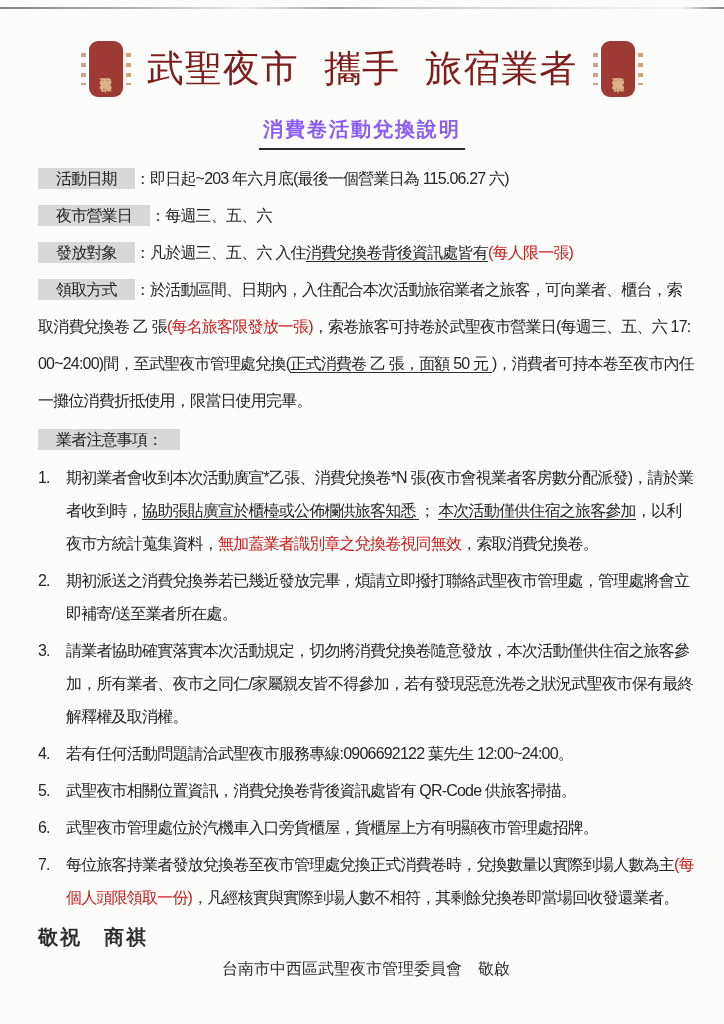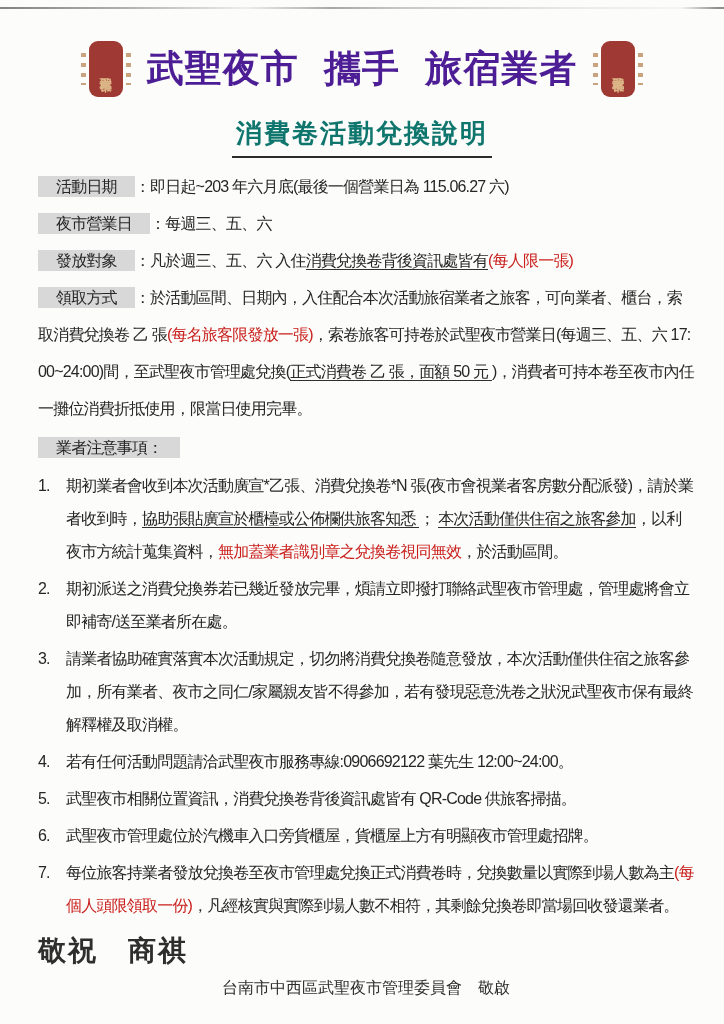--- a/index.html
+++ b/index.html
@@ -25,43 +25,43 @@
     background:linear-gradient(90deg,#5a5a5a 0%,#9a9a9a 18%,#e8e8e6 34%,#8a8a8a 46%,#b5b5b3 55%,#e4e4e2 80%,#f2f2f0 94%,#6a6a6a 99%);
     opacity:.75;
   }
   
   .header{
     margin-top:36px;
     display:flex;align-items:center;justify-content:center;gap:16px;
     height:66px;
   }
   .title{
-    font-size:37px;font-weight:700;letter-spacing:1px;word-spacing:14px;
-    color:#4c1d95;white-space:nowrap;
+    font-size:37px;font-weight:400;letter-spacing:1px;word-spacing:14px;
+    color:#7f1d1d;white-space:nowrap;
   }
   .seal{display:flex;align-items:center;gap:3px;}
   .seal-body{
     display:flex;align-items:center;justify-content:center;
     width:34px;height:56px;
     background:var(--seal-red);
     border-radius:9px;
     color:var(--seal-gold);
     writing-mode:vertical-rl;
     font-size:12px;font-weight:700;letter-spacing:1px;line-height:1;
   }
   .seal-side{
     width:5px;height:32px;opacity:.85;
     background:repeating-linear-gradient(to bottom,#c09468 0 4px,transparent 4px 10px);
   }
   
   .subtitle-wrap{margin-top:14px;text-align:center;}
   .subtitle{
     display:inline-block;
-    font-size:26px;font-weight:700;letter-spacing:2px;
-    color:#0f766e;
+    font-size:20px;font-weight:700;letter-spacing:2px;
+    color:#8b5cf6;
     border-bottom:2.5px solid #2b2b2b;
     padding:0 4px 5px 4px;
   }
   
   .content{
     margin:10px 30px 0 38px;
     font-size:16px;letter-spacing:-0.8px;font-weight:500;
     color:#262626;
     line-break:anywhere;overflow-wrap:anywhere;
   }
@@ -75,21 +75,21 @@
     line-height:33px;
     padding-left:28px;text-indent:-28px;
     margin-bottom:4px;
   }
   .notice-item .num{
     display:inline-block;width:28px;text-indent:0;
   }
   
   .closing{
     margin-top:10px;
-    font-size:28px;font-weight:700;letter-spacing:2px;
+    font-size:20px;font-weight:700;letter-spacing:2px;
     color:#2e2e2e;
   }
   .signoff{
     margin-top:8px;
     text-align:center;
     font-size:16px;letter-spacing:0;
     color:#2e2e2e;
   }
 </style>
 </head>
@@ -123,21 +123,21 @@
     <p class="field"><span class="hl">夜市營業日</span><span><span>：每週三、五、六</span></span></p>
 
 
     <p class="field"><span class="hl">發放對象</span><span><span>：凡於週三、五、六 入住</span><span class="seg-u">消費兌換卷背後資訊處皆有</span><span class="seg-red">(每人限一張)</span></span></p>
 
     <p class="field"><span class="hl">領取方式</span><span><span>：於活動區間、日期內，入住配合本次活動旅宿業者之旅客，可向業者、櫃台，索取消費兌換卷 乙 張</span><span class="seg-red">(每名旅客限發放一張)</span><span>，索卷旅客可持卷於武聖夜市營業日(每週三、五、六 17:00~24:00)間，至武聖夜市管理處兌換(</span><span class="seg-u">正式消費卷 乙 張，面額 50 元 </span><span>)，消費者可持本卷至夜市內任一攤位消費折抵使用，限當日使用完畢。</span></span></p>
 
     <p class="notice-heading"><span class="hl">業者注意事項：</span></p>
 
     <ol class="notice-list">
-      <li class="notice-item"><span class="num">1.</span><span><span>期初業者會收到本次活動廣宣*乙張、消費兌換卷*N 張(夜市會視業者客房數分配派發)，請於業者收到時，</span><span class="seg-u">協助張貼廣宣於櫃檯或公佈欄供旅客知悉 </span><span>； </span><span class="seg-u">本次活動僅供住宿之旅客參加</span><span>，以利夜市方統計蒐集資料，</span><span class="seg-red">無加蓋業者識別章之兌換卷視同無效</span><span>，於活動區間。</span></span></li>
+      <li class="notice-item"><span class="num">1.</span><span><span>期初業者會收到本次活動廣宣*乙張、消費兌換卷*N 張(夜市會視業者客房數分配派發)，請於業者收到時，</span><span class="seg-u">協助張貼廣宣於櫃檯或公佈欄供旅客知悉 </span><span>； </span><span class="seg-u">本次活動僅供住宿之旅客參加</span><span>，以利夜市方統計蒐集資料，</span><span class="seg-red">無加蓋業者識別章之兌換卷視同無效</span><span>，索取消費兌換卷。</span></span></li>
       <li class="notice-item"><span class="num">2.</span><span><span>期初派送之消費兌換券若已幾近發放完畢，煩請立即撥打聯絡武聖夜市管理處，管理處將會立即補寄/送至業者所在處。</span></span></li>
       <li class="notice-item"><span class="num">3.</span><span><span>請業者協助確實落實本次活動規定，切勿將消費兌換卷隨意發放，本次活動僅供住宿之旅客參加，所有業者、夜市之同仁/家屬親友皆不得參加，若有發現惡意洗卷之狀況武聖夜市保有最終解釋權及取消權。</span></span></li>
       <li class="notice-item"><span class="num">4.</span><span><span>若有任何活動問題請洽武聖夜市服務專線:0906692122 葉先生 12:00~24:00。</span></span></li>
       <li class="notice-item"><span class="num">5.</span><span><span>武聖夜市相關位置資訊，消費兌換卷背後資訊處皆有 QR-Code 供旅客掃描。</span></span></li>
       <li class="notice-item"><span class="num">6.</span><span><span>武聖夜市管理處位於汽機車入口旁貨櫃屋，貨櫃屋上方有明顯夜市管理處招牌。</span></span></li>
       <li class="notice-item"><span class="num">7.</span><span><span>每位旅客持業者發放兌換卷至夜市管理處兌換正式消費卷時，兌換數量以實際到場人數為主</span><span class="seg-red">(每個人頭限領取一份)</span><span>，凡經核實與實際到場人數不相符，其剩餘兌換卷即當場回收發還業者。</span></span></li>
     </ol>
 
     <p class="closing">敬祝　商祺</p>
     <p class="signoff">台南市中西區武聖夜市管理委員會　敬啟</p>

